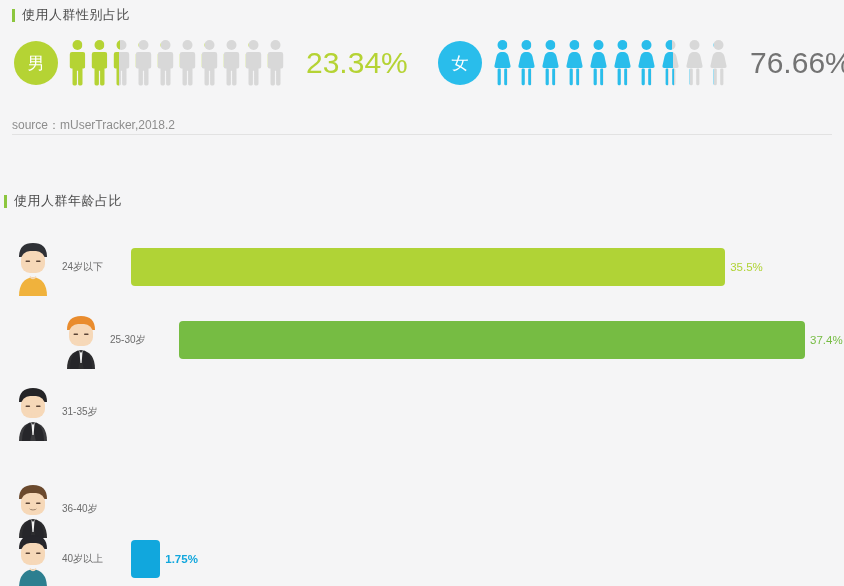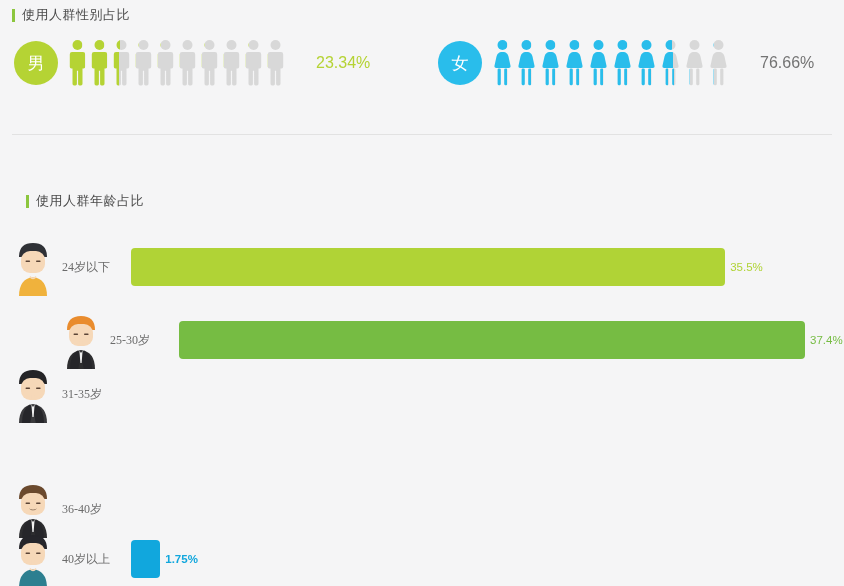--- a/index.html
+++ b/index.html
@@ -19,21 +19,21 @@
     letter-spacing: .5px;
     display: flex; align-items: center;
   }
   .sec-title .bar-mark {
     display: inline-block;
     width: 3px; height: 13px;
     background: #8cc63e;
     margin-right: 7px;
   }
   #gender-title { left: 12px; top: 6px; }
-  #age-title    { left: 26px; top: 192px; }
+  #age-title    { left: 4px; top: 192px; }
 
   
   .gender-row {
     position: absolute;
     display: flex;
     align-items: center;
   }
   #gender-male   { left: 14px;  top: 40px; }
   #gender-female { left: 438px; top: 40px; }
 
@@ -45,22 +45,22 @@
     font-size: 17px;
     flex: 0 0 auto;
   }
   .gender-badge.male   { background: #b5d334; }
   .gender-badge.female { background: #29bdeb; }
 
   .icon-strip { display: flex; align-items: flex-end; margin-left: 10px; }
   .icon-strip .person { margin-right: 3px; }
 
   .pct {
-    font-size: 16px;
-    margin-left: 28px;
+    font-size: 30px;
+    margin-left: 18px;
     white-space: nowrap;
     flex: 0 0 auto;
   }
   .pct.male   { color: #b5d334; }
   .pct.female { color: #737373; }
 
   .source {
     position: absolute;
     left: 12px; top: 117px;
     font-size: 12px;
@@ -83,24 +83,23 @@
     align-items: center;
   }
   .avatar-wrap {
     position: absolute;
     left: 10px;
     width: 46px; height: 58px;
   }
   .age-label {
     position: absolute;
     left: 62px;
-    font-size: 12px;
+    font-size: 10px;
     color: #6b6b6b;
     white-space: nowrap;
-    font-family: Liberation Serif, serif;
   }
   .bar-track {
     position: absolute;
     left: 131px;
     display: flex;
     align-items: center;
   }
   .bar {
     height: 38px;
     border-radius: 4px;
@@ -432,20 +431,21 @@
      <circle cx="10.5" cy="5" r="5" fill="url(#fgfemale-icons_9)"></circle>
      <path d="M10.5 12 c4 0 5.4 2 6.1 5 l1.9 8.8 c.3 1.4 -.5 2.2 -1.7 2.2 h-12.6
               c-1.2 0 -2 -.8 -1.7 -2.2 l1.9 -8.8 c.7 -3 2.1 -5 6.1 -5 z" fill="url(#fgfemale-icons_9)"></path>
      <rect x="5.6" y="28.6" width="3.2" height="16.6" rx="1.1" fill="url(#fgfemale-icons_9)"></rect>
      <rect x="12.2" y="28.6" width="3.2" height="16.6" rx="1.1" fill="url(#fgfemale-icons_9)"></rect>
    </svg>
       </div>
     <div class="pct female">76.66%</div>
   </div>
 
+  <div class="source">source：mUserTracker,2018.2</div>
   <div class="divider"></div>
 
   <div class="sec-title" id="age-title">
     <span class="bar-mark"></span>
     <span>使用人群年龄占比</span>
   </div>
 
   <div id="age-rows">
       <div class="age-row" style="top: 231px;">
       <div class="avatar-wrap"><svg width="46" height="58" viewBox="0 0 46 58">
@@ -482,21 +482,21 @@
       <path d="M26.5 39.5 L23 44 L25.8 58 L34 58 q0 -13 -7.5 -18.5 z" fill="#26262a"></path>
       <path d="M21.4 39.8 L23 42 L24.6 39.8 L23.6 52 h-1.2 z" fill="#f1f1f1"></path>
 
   </svg></div>
       <div class="age-label">25-30岁</div>
       <div class="bar-track">
         <div class="bar" style="width:626px;background:#76bc43;"></div>
         <div class="bar-val" style="color:#76bc43;">37.4%</div>
       </div>
       </div>
-      <div class="age-row" style="top: 358px;">
+      <div class="age-row" style="top: 376px;">
       <div class="avatar-wrap"><svg width="46" height="58" viewBox="0 0 46 58">
     <path d="M9 19 q0 -14 14 -14 q14 0 14 14 z" fill="#242427"></path>
     <rect x="11" y="13" width="24" height="22" rx="9" fill="#f6d8b8"></rect>
     <path d="M11 17 q0 -11 12 -11 q12 0 12 11 q-4 -5 -12 -5 q-8 0 -12 5 z" fill="#242427"></path>
     <rect x="15.5" y="22.5" width="4.6" height="1.5" rx=".7" fill="#5b4436"></rect>
     <rect x="26" y="22.5" width="4.6" height="1.5" rx=".7" fill="#5b4436"></rect>
 
     <path d="M21.4 30.5 h3.2 v4.2 h-3.2 z" fill="#f6d8b8"></path>
     <path d="M9 58 q0 -17 14 -19 q14 2 14 19 z" fill="#3a3a3d"></path>
 

